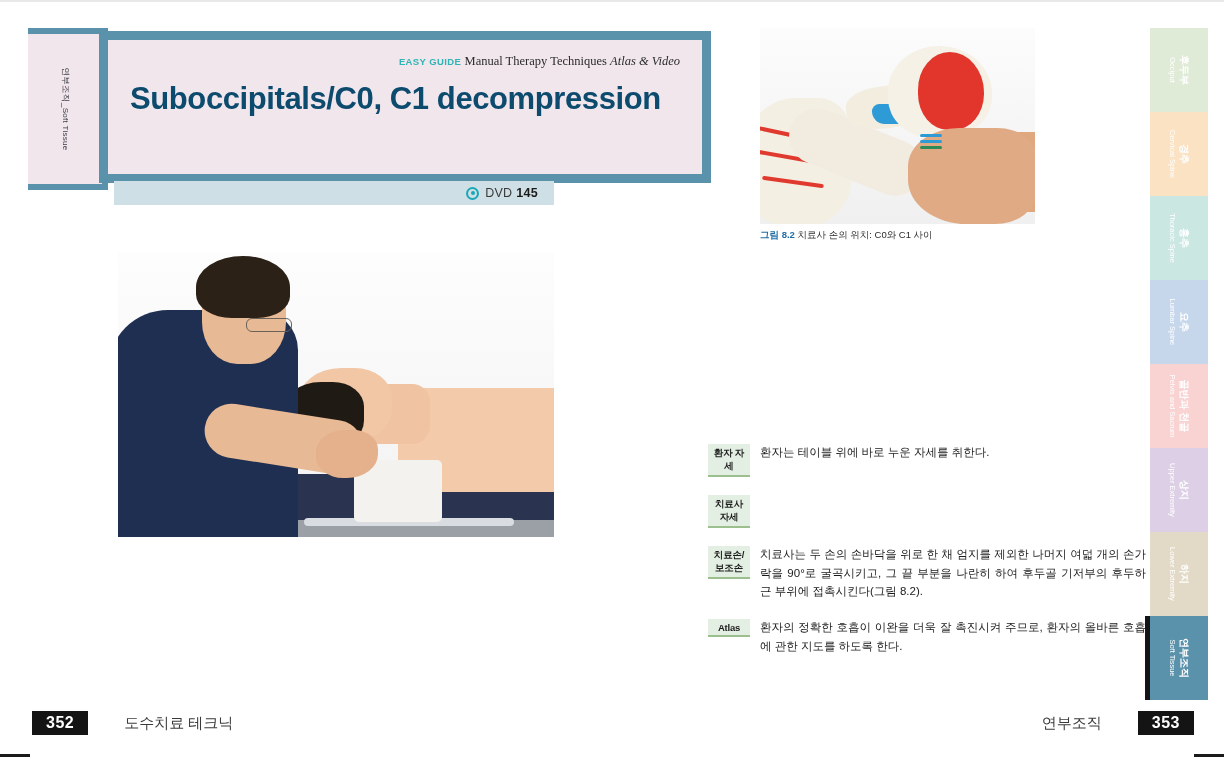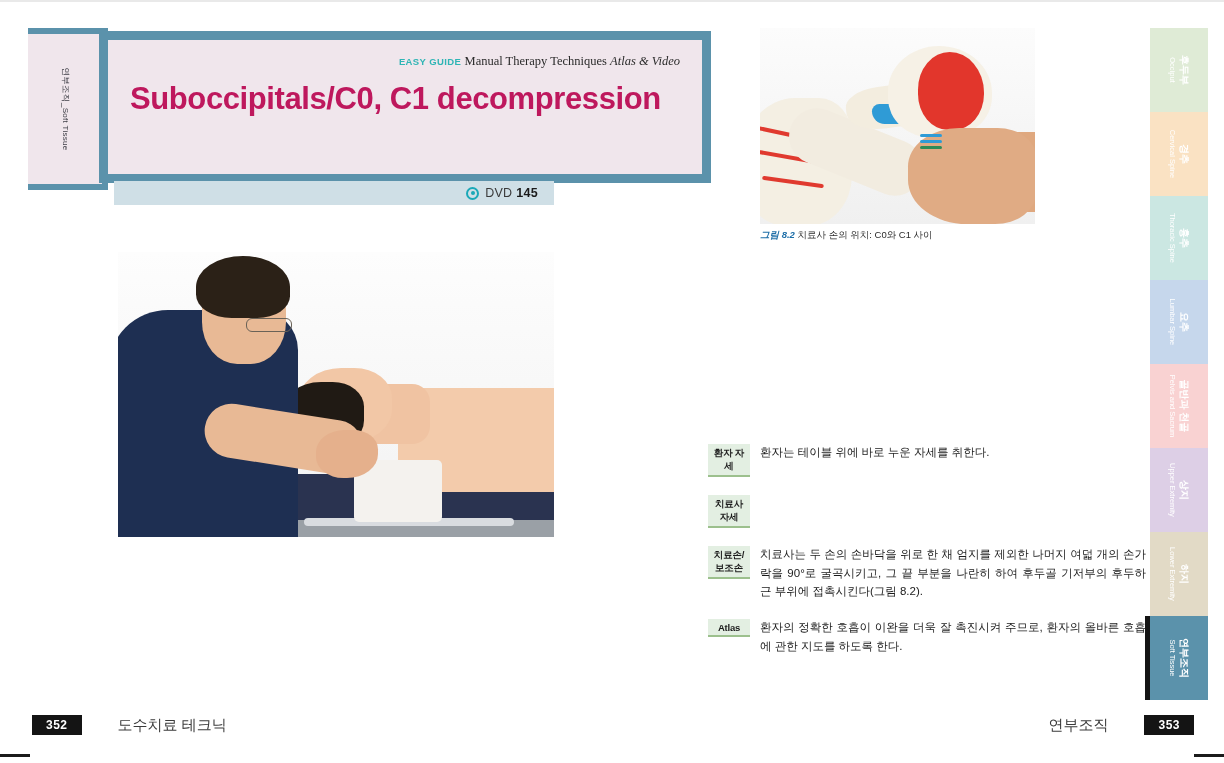--- a/index.html
+++ b/index.html
@@ -78,21 +78,21 @@
     letter-spacing: 0.4px;
     font-family: "Liberation Sans", sans-serif;
   }
   .eyebrow .serif { font-family: "Liberation Serif", "DejaVu Serif", serif; font-size: 12.5px; }
   .eyebrow .ital  { font-family: "Liberation Serif", "DejaVu Serif", serif; font-style: italic; font-size: 12.5px; }
 
   .title-main {
     margin-top: 12px;
     font-size: 31px;
     font-weight: bold;
-    color: #be185d;
+    color: #0c4a6e;
     line-height: 1.18;
     letter-spacing: -0.4px;
   }
 
   
   .dvd-strip {
     position: absolute; left: 114px; top: 181px;
     width: 440px; height: 24px;
     background: #cfdfe6;
     display: flex; align-items: center; justify-content: flex-end;
@@ -113,38 +113,38 @@
     position: absolute; left: 118px; top: 252px;
     width: 436px; height: 285px;
     overflow: hidden;
     background: #f4f4f4;
   }
 
   
   .foot-left { position: absolute; left: 32px; bottom: 28px; display: flex; align-items: center; }
   .pagebox {
     background: #141414; color: #ffffff;
-    font-size: 12px; font-weight: bold;
+    font-size: 16px; font-weight: bold;
     padding: 3px 14px; letter-spacing: 0.5px;
   }
   .foot-title { font-size: 15px; color: #3a3a3a; margin-left: 36px; }
 
   
   .page-right { position: absolute; left: 612px; top: 0; width: 612px; height: 763px; }
 
   .photo-fig {
     position: absolute; left: 148px; top: 28px;
     width: 275px; height: 196px;
     overflow: hidden; background: #f6f6f6;
   }
   .fig-caption {
     position: absolute; left: 148px; top: 229px;
     font-size: 9.5px; color: #2b2b2b; white-space: nowrap;
   }
-  .fig-caption .num { color: #1f6fa8; font-weight: bold; font-style: italic; }
+  .fig-caption .num { color: #1f6fa8; font-weight: bold; }
 
   
   .instructions { position: absolute; left: 56px; top: 443px; width: 478px; }
   .row { display: flex; margin-bottom: 17px; }
   .chip-wrap { width: 82px; flex: 0 0 82px; padding-top: 1px; padding-left: 40px; }
   .chip {
     display: block; text-align: center;
     background: #e3efe2;
     border-bottom: 2px solid #9cc08d;
     font-size: 9.5px; font-weight: bold; color: #1c1c1c;

